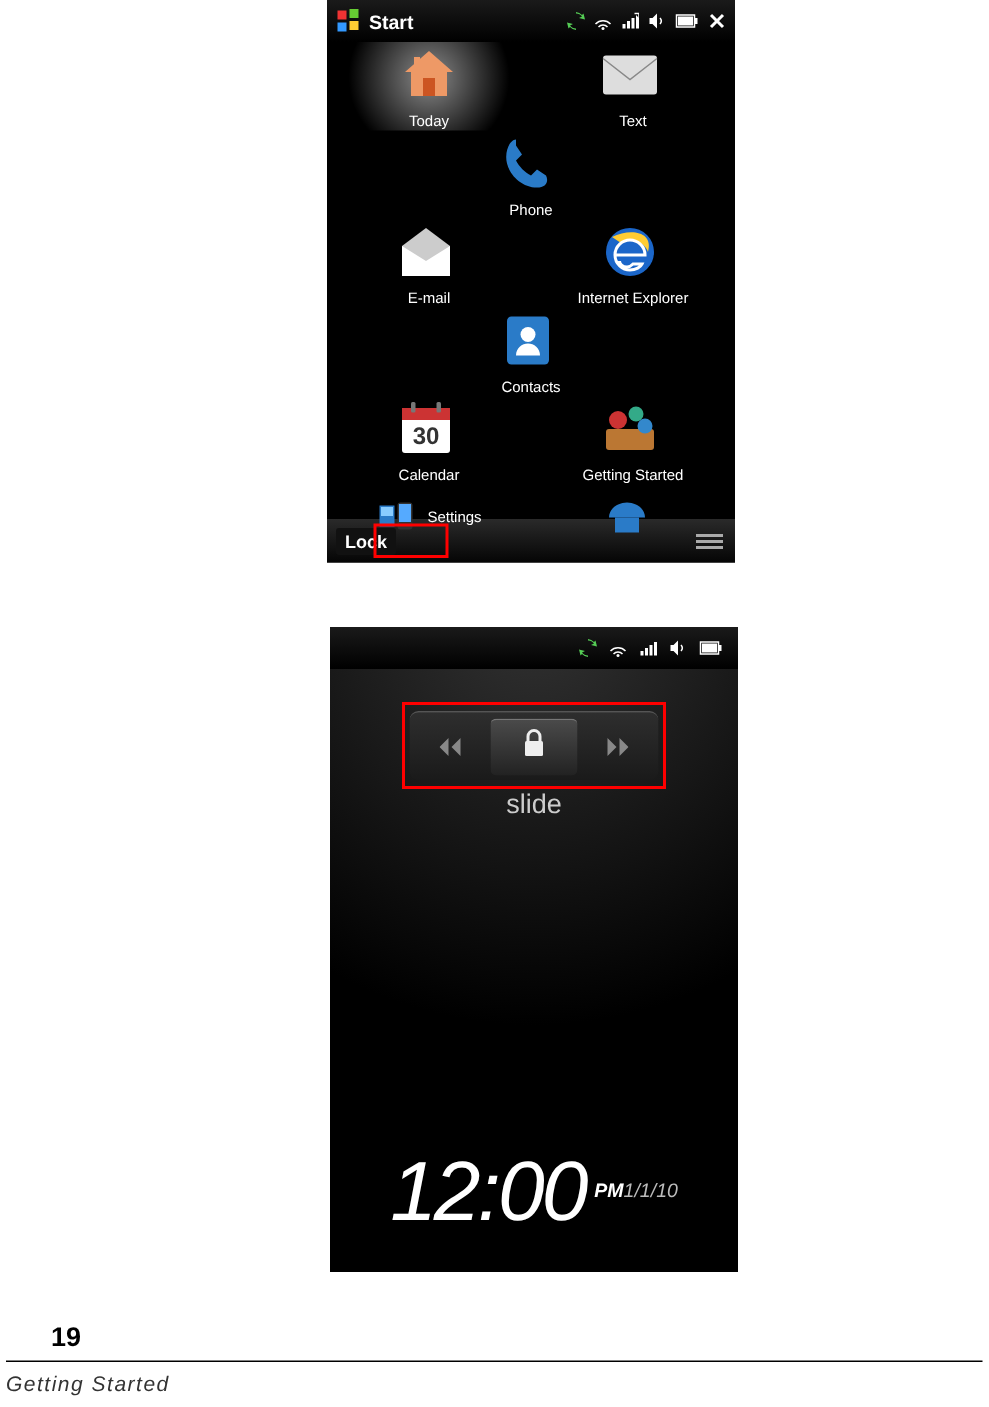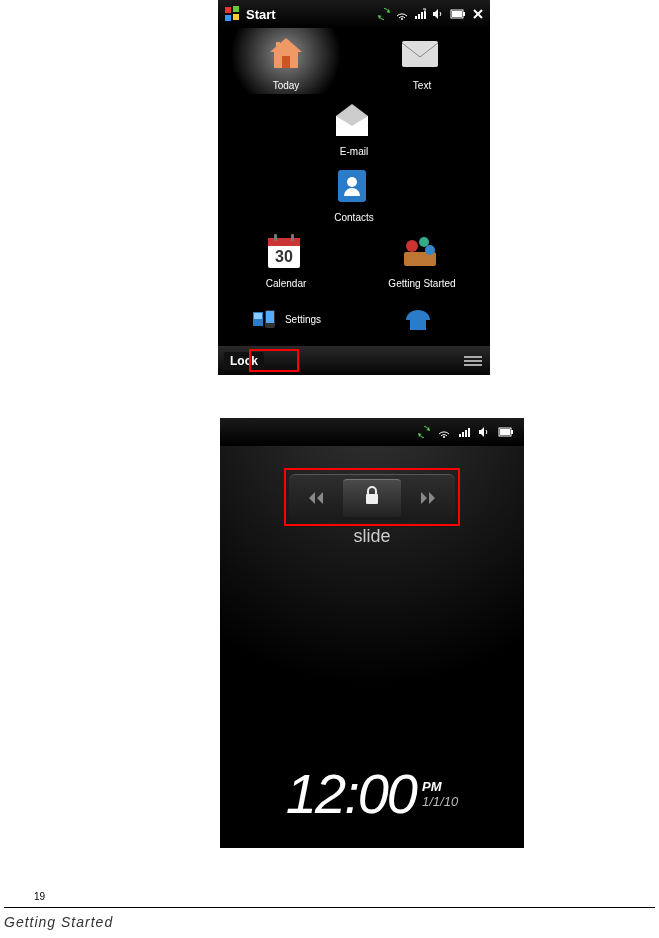--- a/index.html
+++ b/index.html
@@ -25,38 +25,38 @@
   .lock-btn { display:inline-flex; align-items:center; padding:2px 6px; background:#111; color:#fff; font-size:12px; font-weight:bold; border-radius:2px; }
   .lock-hi { position:absolute; left:31px; bottom:3px; width:50px; height:23px; border:2px solid #f00; pointer-events:none; }
   .soft-menu svg { display:block; }
 
   
   .cap1 { position:absolute; left:106px; top:387px; font-size:13.5px; color:#000; }
   .cap-row { position:absolute; left:76px; top:401px; font-size:13.5px; color:#000; }
   .cap-num { display:inline-block; width:30px; }
 
   
-  .phone2 { position:absolute; left:220px; top:418px; width:304px; height:430px; background:#000; }
+  .phone2 { position:absolute; left:220px; top:418px; width:272px; height:430px; background:#000; }
   .p2-bar { height:28px; background:linear-gradient(#1a1a1a,#000); display:flex; align-items:center; justify-content:flex-end; padding:0 10px; color:#fff; gap:8px; }
   .p2-bar span svg { display:block; }
   .p2-body { position:relative; height:402px; background:radial-gradient(circle at 50% -10%, #333, #000 60%); }
   .slider-wrap { position:absolute; left:50%; top:28px; transform:translateX(-50%); text-align:center; }
   .slider { width:166px; height:46px; background:linear-gradient(#2e2e2e,#1a1a1a); border-radius:6px; border-top:1px solid #555; display:flex; align-items:center; justify-content:center; gap:8px; position:relative; }
   .slider-knob { width:58px; height:38px; background:linear-gradient(#4a4a4a,#222); border-radius:4px; border-top:1px solid #777; display:flex; align-items:center; justify-content:center; }
   .arrows { display:flex; gap:2px; }
   .slide-hi { position:absolute; left:50%; top:22px; transform:translateX(-50%); width:176px; height:58px; border:2px solid #f00; pointer-events:none; }
   .slide-lbl { color:#ccc; font-size:18px; margin-top:6px; }
   .clock { position:absolute; left:0; bottom:22px; width:100%; display:flex; align-items:center; justify-content:center; color:#fff;font-style:italic; }
   .clock-time { font-size:56px; font-weight:300; letter-spacing:-2px; }
-  .clock-side { display:flex; flex-direction:column; margin-left:6px; }
+  .clock-side { display:flex; flex-direction:row; margin-left:6px; }
   .clock-pm { font-size:13px; font-weight:bold; }
   .clock-date { font-size:13px; color:#bbb; }
 
   
-  .page-num { position:absolute; left:34px; bottom:36px; font-size:10px; color:#000; }
+  .page-num { position:absolute; left:34px; bottom:36px; font-size:18px; color:#000;font-weight:bold; }
   .sep { position:absolute; left:4px; bottom:30px; width:651px; height:1px; background:#000; }
   .footer-title { position:absolute; left:4px; bottom:8px; font-family:"Arial Black", Arial, sans-serif; font-style:italic; font-size:14px; letter-spacing:1px; color:#333; }
 </style>
 </head>
 <body>
 
 <div class="page">
 
   <div class="phone1">
     <div class="wm-bar">
@@ -128,28 +128,48 @@
           <span class="app-ic">
               <svg width="40" height="30" viewBox="0 0 40 30">
                 <rect x="2" y="2" width="36" height="26" rx="2" fill="#ddd"></rect>
                 <path fill="none" stroke="#888" d="M2 4l18 14L38 4"></path>
               </svg>
             </span>
           <span>Text</span>
         </div>
       </div>
       <div class="app-row">
+        <div class="app-cell" style="flex:2">
+          <span class="app-ic">
+              <svg width="40" height="40" viewBox="0 0 40 40">
+                <path fill="#2a7bc8" d="M12 4c-4 0-8 8-6 16s10 16 20 16c6 0 8-4 6-8l-6-4-4 4c-4-2-8-6-10-10l4-4-4-6z"></path>
+              </svg>
+            </span>
+          <span>Phone</span>
+        </div>
+      </div>
+      <div class="app-row">
         <div class="app-cell">
           <span class="app-ic">
               <svg width="40" height="36" viewBox="0 0 40 36">
                 <path fill="#ccc" d="M4 14 20 2l16 12v20H4z"></path>
                 <path fill="#fff" d="M4 14l16 10 16-10v20H4z"></path>
               </svg>
             </span>
           <span>E-mail</span>
+        </div>
+        <div class="app-cell">
+          <span class="app-ic">
+              <svg width="40" height="40" viewBox="0 0 40 40">
+                <circle cx="20" cy="20" r="16" fill="#1b66c9"></circle>
+                <path fill="#fc3" d="M8 10C20 4 36 6 32 20 30 14 22 10 14 14z"></path>
+                <path fill="#1b66c9" stroke="#fff" stroke-width="2" d="M10 22h20c0-6-5-10-10-10s-10 4-10 10 5 10 10 10c4 0 7-2 8-4h-6c-1 1-2 2-4 2-3 0-5-2-5-4"></path>
+              </svg>
+            </span>
+          <span>Internet Explorer</span>
         </div>
       </div>
       <div class="app-row">
         <div class="app-cell" style="flex:2">
           <span class="app-ic">
               <svg width="40" height="40" viewBox="0 0 40 40">
                 <rect x="6" y="4" width="28" height="32" rx="3" fill="#2a7bc8"></rect>
                 <circle cx="20" cy="16" r="5" fill="#fff"></circle>
                 <path fill="#fff" d="M12 30c0-5 4-8 8-8s8 3 8 8z"></path>
               </svg>

